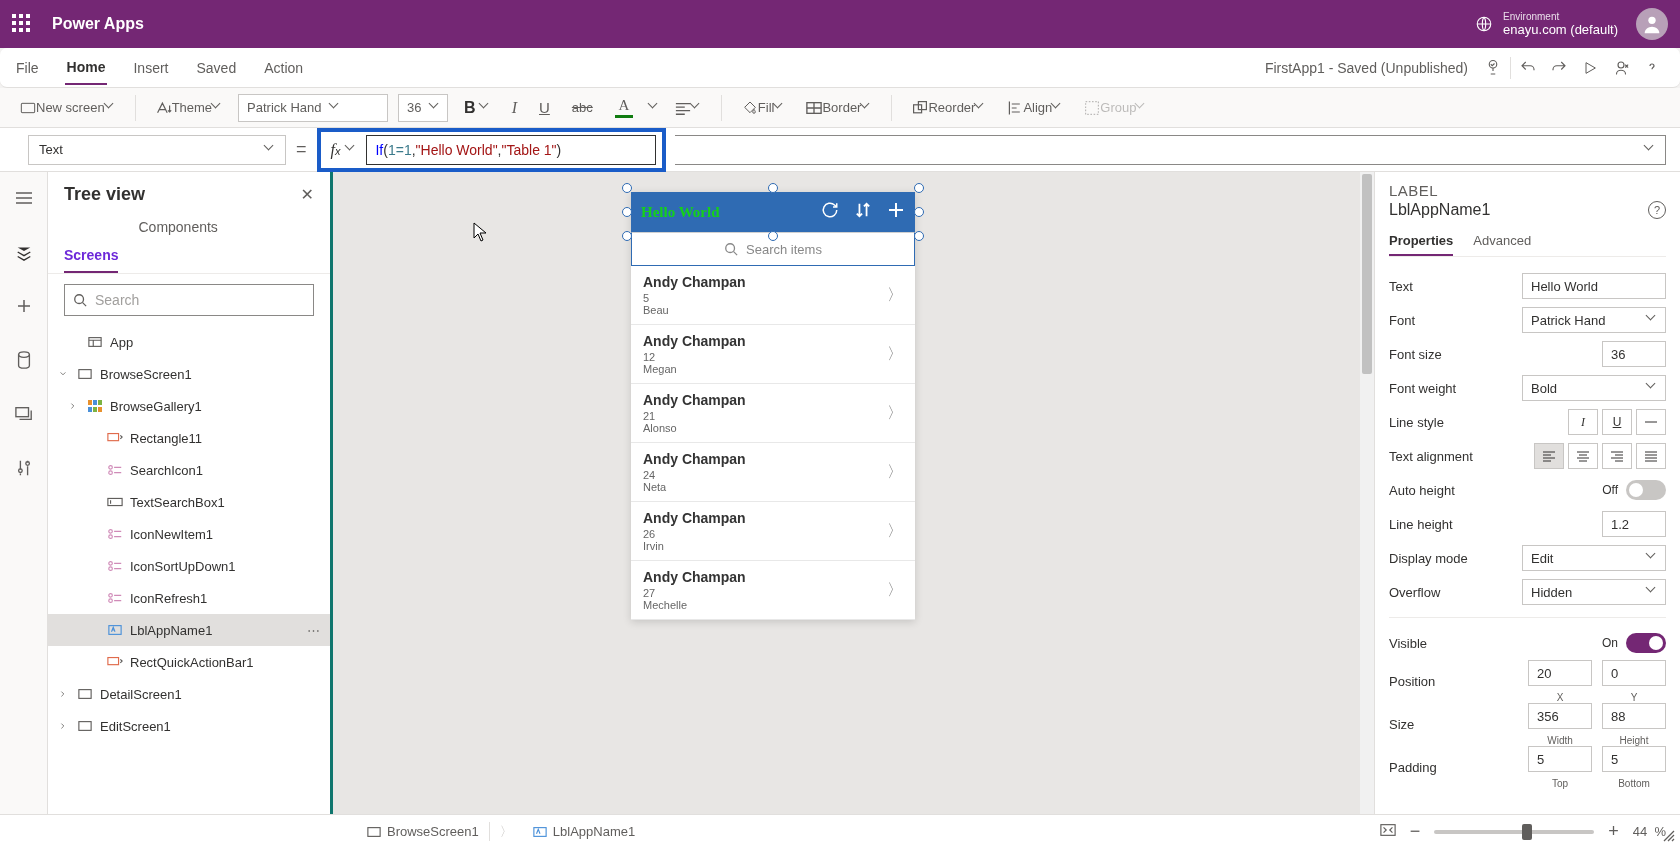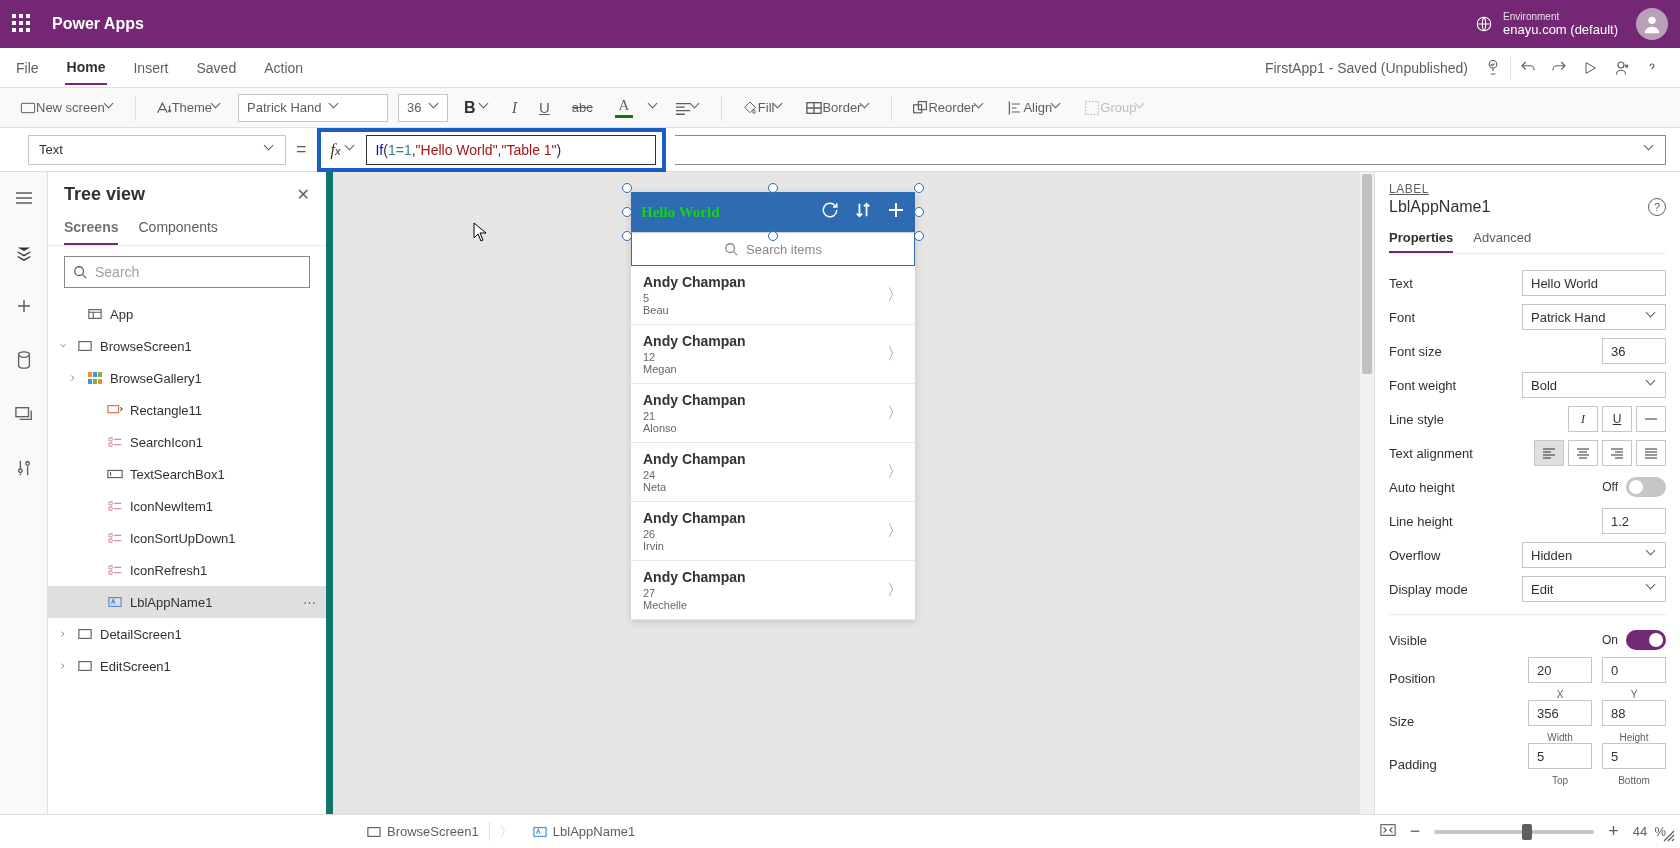--- a/index.html
+++ b/index.html
@@ -11,21 +11,21 @@
 .waffle span { background:#fff; }
 .app-title { font-weight:600; font-size:16px; }
 .titlebar-right { margin-left:auto; display:flex; align-items:center; gap:18px; }
 .env { display:flex; align-items:center; gap:10px; font-size:12px; }
 .env .env-label { font-size:10px; opacity:.85; }
 .env .env-name { font-size:13px; }
 .avatar { width:32px; height:32px; border-radius:50%; background:#b8a0b8; display:flex; align-items:center; justify-content:center; }
 .avatar svg { width:22px; height:22px; fill:#fff; }
 
 
-.menubar { height:40px; background:#fff; border-bottom:1px solid #e1dfdd; display:flex; align-items:center; padding:0 14px; gap:24px; }
+.menubar { height:40px; background:#fff; border-bottom:1px solid #e1dfdd; display:flex; align-items:center; padding:0 14px; gap:24px;border-radius:7px; }
 .menubar .mitem { font-size:14px; color:#605e5c; cursor:pointer; padding:8px 2px; }
 .menubar .mitem.active { color:#323130; font-weight:600; border-bottom:2px solid #742774; }
 .menubar-right { margin-left:auto; display:flex; align-items:center; gap:3px; color:#605e5c;justify-content:center; }
 .app-status { font-size:14px; color:#605e5c; margin-right:8px; }
 .icon-btn { width:28px; height:28px; display:flex; align-items:center; justify-content:center; color:#605e5c; cursor:pointer; }
 .vsep { width:1px; height:22px; background:#e1dfdd; }
 
 
 .ribbon { height:40px; background:#faf9f8; border-bottom:1px solid #e1dfdd; display:flex; align-items:center; padding:0 14px; gap:10px; color:#605e5c; }
 .rbtn { display:flex; align-items:center; padding:4px 6px; font-size:13px; cursor:pointer; }
@@ -50,26 +50,26 @@
 .formula-rest { flex:1; height:30px; border:1px solid #8a8886; border-left:none; background:#fff; margin-left:-1px; display:flex; align-items:center; justify-content:flex-end; padding-right:10px;}
 
 
 .main { display:flex; height:calc(848px - 48px - 40px - 40px - 44px - 34px); }
 .leftrail { width:48px; background:#faf9f8; border-right:1px solid #e1dfdd; display:flex; flex-direction:column; align-items:center; padding-top:10px; gap:22px; color:#605e5c; }
 .leftrail .rail-btn { width:32px; height:32px; display:flex; align-items:center; justify-content:center; cursor:pointer; }
 .rail-btn.sel { color:#323130; }
 .rail-btn.sel::before { content:""; position:absolute; }
 
 
-.treepanel { width:285px; background:#fff; border-right:7px solid #0f766e; display:flex; flex-direction:column; }
+.treepanel { width:285px; background:#fff; border-right:3px solid #0f766e; display:flex; flex-direction:column; }
 .tree-head { display:flex; align-items:center; justify-content:space-between; padding:12px 16px 6px 16px; }
 .tree-head h2 { font-size:18px; font-weight:600; color:#323130; }
 .tree-tabs { display:flex; gap:20px; padding:0 16px; border-bottom:1px solid #edebe9; }
 .tree-tab { font-size:14px; padding:8px 0; color:#605e5c; cursor:pointer; }
-.tree-tab.active { color:#737373; font-weight:600; border-bottom:2px solid #742774; }
+.tree-tab.active { color:#6d28d9; font-weight:600; border-bottom:2px solid #742774;margin-top:28px; }
 .tree-search { margin:10px 16px; height:32px; border:1px solid #8a8886; display:flex; align-items:center; padding:0 8px; gap:8px; color:#605e5c; }
 .tree-body { flex:1; overflow:auto; padding-bottom:10px; }
 .tnode { display:flex; align-items:center; height:32px; padding:0 8px; gap:6px; font-size:13px; color:#323130; cursor:pointer; }
 .tnode.selected { background:#e1dfdd; }
 .tnode .exp { width:14px; display:flex; justify-content:center; color:#605e5c; }
 .tnode .ticon { width:18px; height:18px; display:flex; align-items:center; justify-content:center; font-size:12px; }
 .indent1 { padding-left:18px; }
 .indent2 { padding-left:38px; }
 .more { margin-left:auto; color:#605e5c; letter-spacing:2px; }
 
@@ -93,21 +93,21 @@
 .gi-arrow { margin-left:auto; color:#888; font-size:16px; }
 .canvas-scroll { position:absolute; right:0; top:0; bottom:0; width:14px; background:#f1f1f1; }
 .canvas-scroll .thumb { position:absolute; top:2px; left:2px; right:2px; height:200px; background:#c1c1c1; border-radius:2px; }
 
 
 .cursor { position:absolute; left:140px; top:50px; width:14px; height:20px; }
 .cursor svg { width:14px; height:20px; }
 
 
 .propspanel { width:306px; background:#fff; border-left:1px solid #e1dfdd; display:flex; flex-direction:column; padding:10px 14px; overflow:auto; }
-.prop-top-label { font-size:12px; color:#605e5c; letter-spacing:.5px;text-decoration:underline; }
+.prop-top-label { font-size:15px; color:#605e5c; letter-spacing:.5px; }
 .prop-name { font-size:16px; font-weight:400; color:#323130; margin:2px 0 8px 0; display:flex; align-items:center; justify-content:space-between;}
 .prop-name .help { width:18px;height:18px;border:1px solid #605e5c;border-radius:50%;display:flex;align-items:center;justify-content:center;font-size:11px;color:#605e5c;}
 .prop-tabs { display:flex; gap:20px; border-bottom:1px solid #edebe9; margin-bottom:12px; }
 .prop-tab { font-size:13px; padding:6px 0; color:#605e5c; cursor:pointer; }
 .prop-tab.active { color:#323130; font-weight:600; border-bottom:2px solid #742774; }
 .prow { display:flex; align-items:center; justify-content:space-between; min-height:34px; font-size:13px; }
 .prow label { color:#323130; }
 .pinput { width:144px; height:26px; border:1px solid #c8c6c4; padding:0 8px; font-size:13px; display:flex; align-items:center; justify-content:space-between; background:#fff;}
 .pinput.small { width:64px; }
 .btngroup { display:flex; gap:4px; }
@@ -487,20 +487,30 @@
           <span class="exp"></span>
           <span class="ticon">
             <svg width="14" height="12" viewBox="0 0 16 12" fill="none" stroke="#4a90d9" stroke-width="1.3">
               <rect x="1" y="1" width="14" height="10"></rect>
               <path d="M4 8l2-5 2 5M5 6h2" stroke="#4a90d9"></path>
             </svg>
           </span>
           <span>LblAppName1</span>
           <span class="more">⋯</span>
         </div>
+      <div class="tnode indent2">
+          <span class="exp"></span>
+          <span class="ticon">
+            <svg width="16" height="12" viewBox="0 0 18 12" fill="none" stroke="#e06b4b" stroke-width="1.3">
+              <rect x="1" y="1" width="12" height="8"></rect>
+              <path d="M15 3l2 2-2 2" stroke="#605e5c"></path>
+            </svg>
+          </span>
+          <span>RectQuickActionBar1</span>
+        </div>
       <div class="tnode">
           <span class="exp">
             <svg width="8" height="8" viewBox="0 0 10 10" stroke="currentColor" fill="none">
               <path d="M3 2l3 3-3 3"></path>
             </svg>
           </span>
           <span class="ticon">
             <svg width="14" height="12" viewBox="0 0 16 12" fill="none" stroke="#605e5c" stroke-width="1.3">
               <rect x="1" y="1" width="14" height="10"></rect>
             </svg>
@@ -695,30 +705,30 @@
           <div class="toggle"></div>
         </div>
       </div>
     <div class="prow">
         <label>Line height</label>
         <div class="pinput small">
           <span>1.2</span>
         </div>
       </div>
     <div class="prow">
+        <label>Display mode</label>
+        <div class="pinput">
+          <span>Edit</span>
+          <div class="chev"></div>
+        </div>
+      </div>
+    <div class="prow">
         <label>Overflow</label>
         <div class="pinput">
           <span>Hidden</span>
-          <div class="chev"></div>
-        </div>
-      </div>
-    <div class="prow">
-        <label>Display mode</label>
-        <div class="pinput">
-          <span>Edit</span>
           <div class="chev"></div>
         </div>
       </div>
     <div class="phr"></div>
     <div class="prow">
         <label>Visible</label>
         <div style="display:flex;align-items:center;gap:8px;">
           <span style="font-size:12px;">On</span>
           <div class="toggle on"></div>
         </div>

